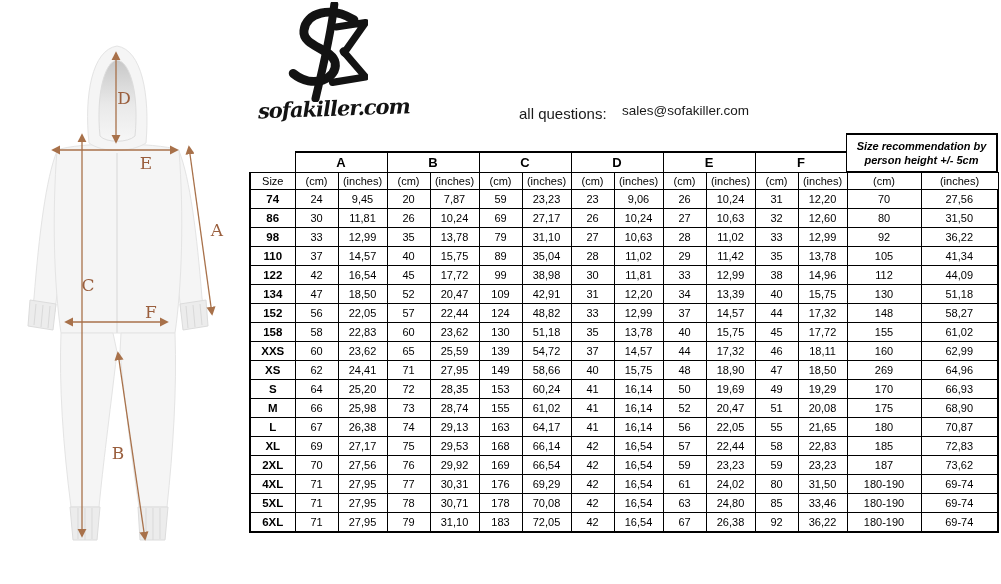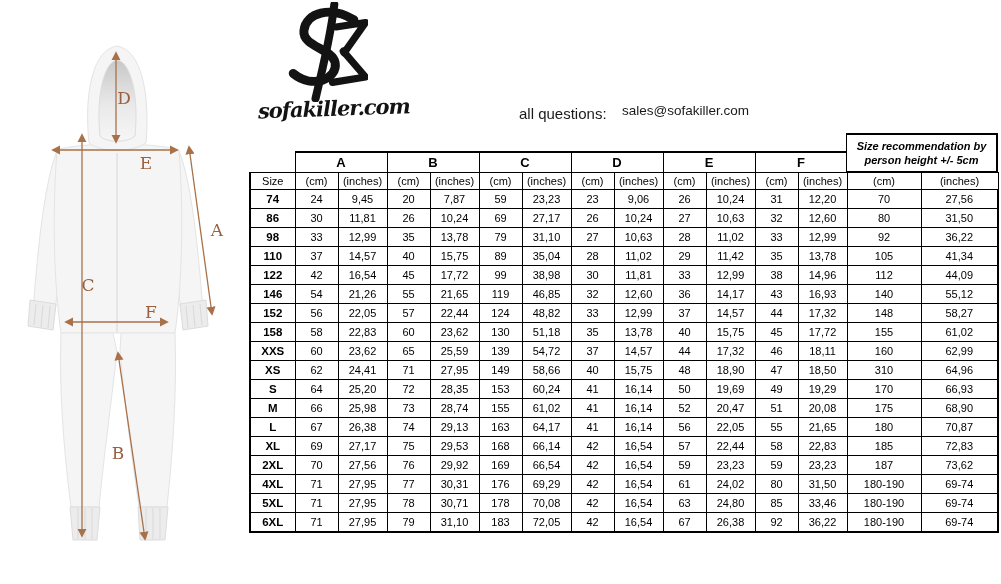--- a/index.html
+++ b/index.html
@@ -243,35 +243,35 @@
           <td>30</td>
           <td>11,81</td>
           <td>33</td>
           <td>12,99</td>
           <td>38</td>
           <td>14,96</td>
           <td>112</td>
           <td>44,09</td>
         </tr>
         <tr>
-          <th>146</th>
-          <td>54</td>
-          <td>21,26</td>
-          <td>55</td>
-          <td>21,65</td>
-          <td>119</td>
-          <td>46,85</td>
-          <td>32</td>
-          <td>12,60</td>
-          <td>36</td>
-          <td>14,17</td>
-          <td>43</td>
-          <td>16,93</td>
-          <td>140</td>
-          <td>55,12</td>
+          <th>134</th>
+          <td>47</td>
+          <td>18,50</td>
+          <td>52</td>
+          <td>20,47</td>
+          <td>109</td>
+          <td>42,91</td>
+          <td>31</td>
+          <td>12,20</td>
+          <td>34</td>
+          <td>13,39</td>
+          <td>40</td>
+          <td>15,75</td>
+          <td>130</td>
+          <td>51,18</td>
         </tr>
         <tr>
           <th>152</th>
           <td>56</td>
           <td>22,05</td>
           <td>57</td>
           <td>22,44</td>
           <td>124</td>
           <td>48,82</td>
           <td>33</td>
@@ -324,21 +324,21 @@
           <td>71</td>
           <td>27,95</td>
           <td>149</td>
           <td>58,66</td>
           <td>40</td>
           <td>15,75</td>
           <td>48</td>
           <td>18,90</td>
           <td>47</td>
           <td>18,50</td>
-          <td>310</td>
+          <td>269</td>
           <td>64,96</td>
         </tr>
         <tr>
           <th>S</th>
           <td>64</td>
           <td>25,20</td>
           <td>72</td>
           <td>28,35</td>
           <td>153</td>
           <td>60,24</td>

